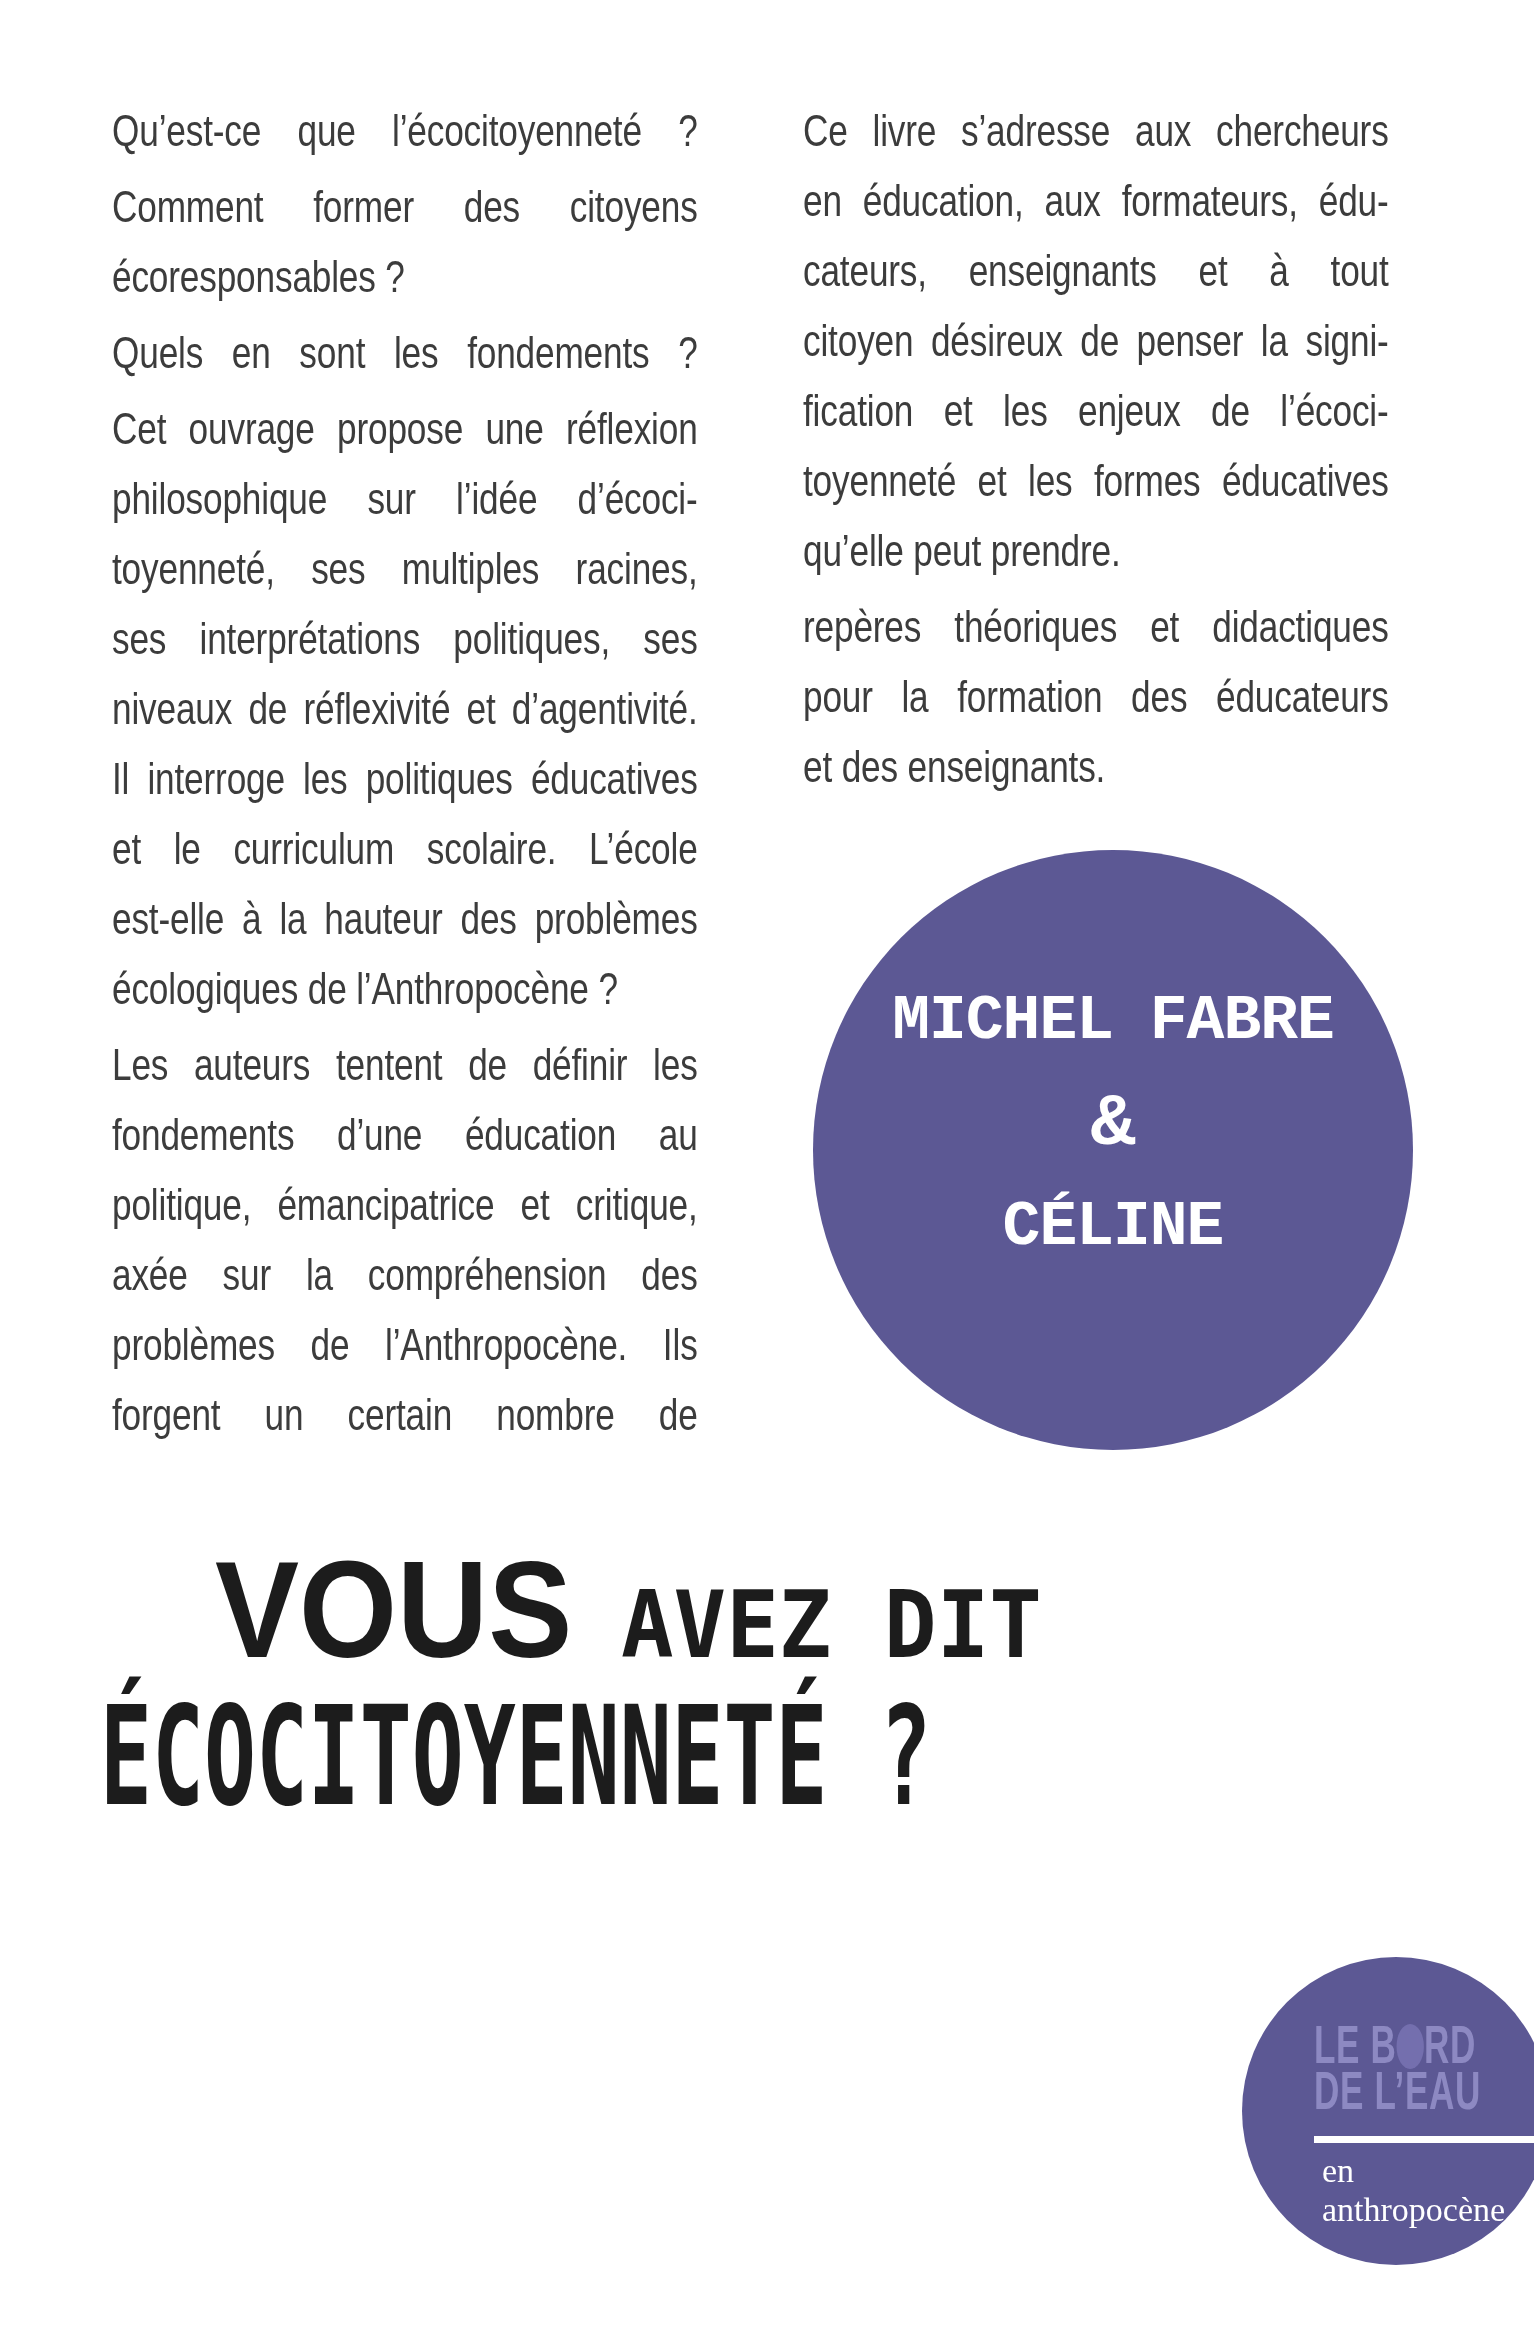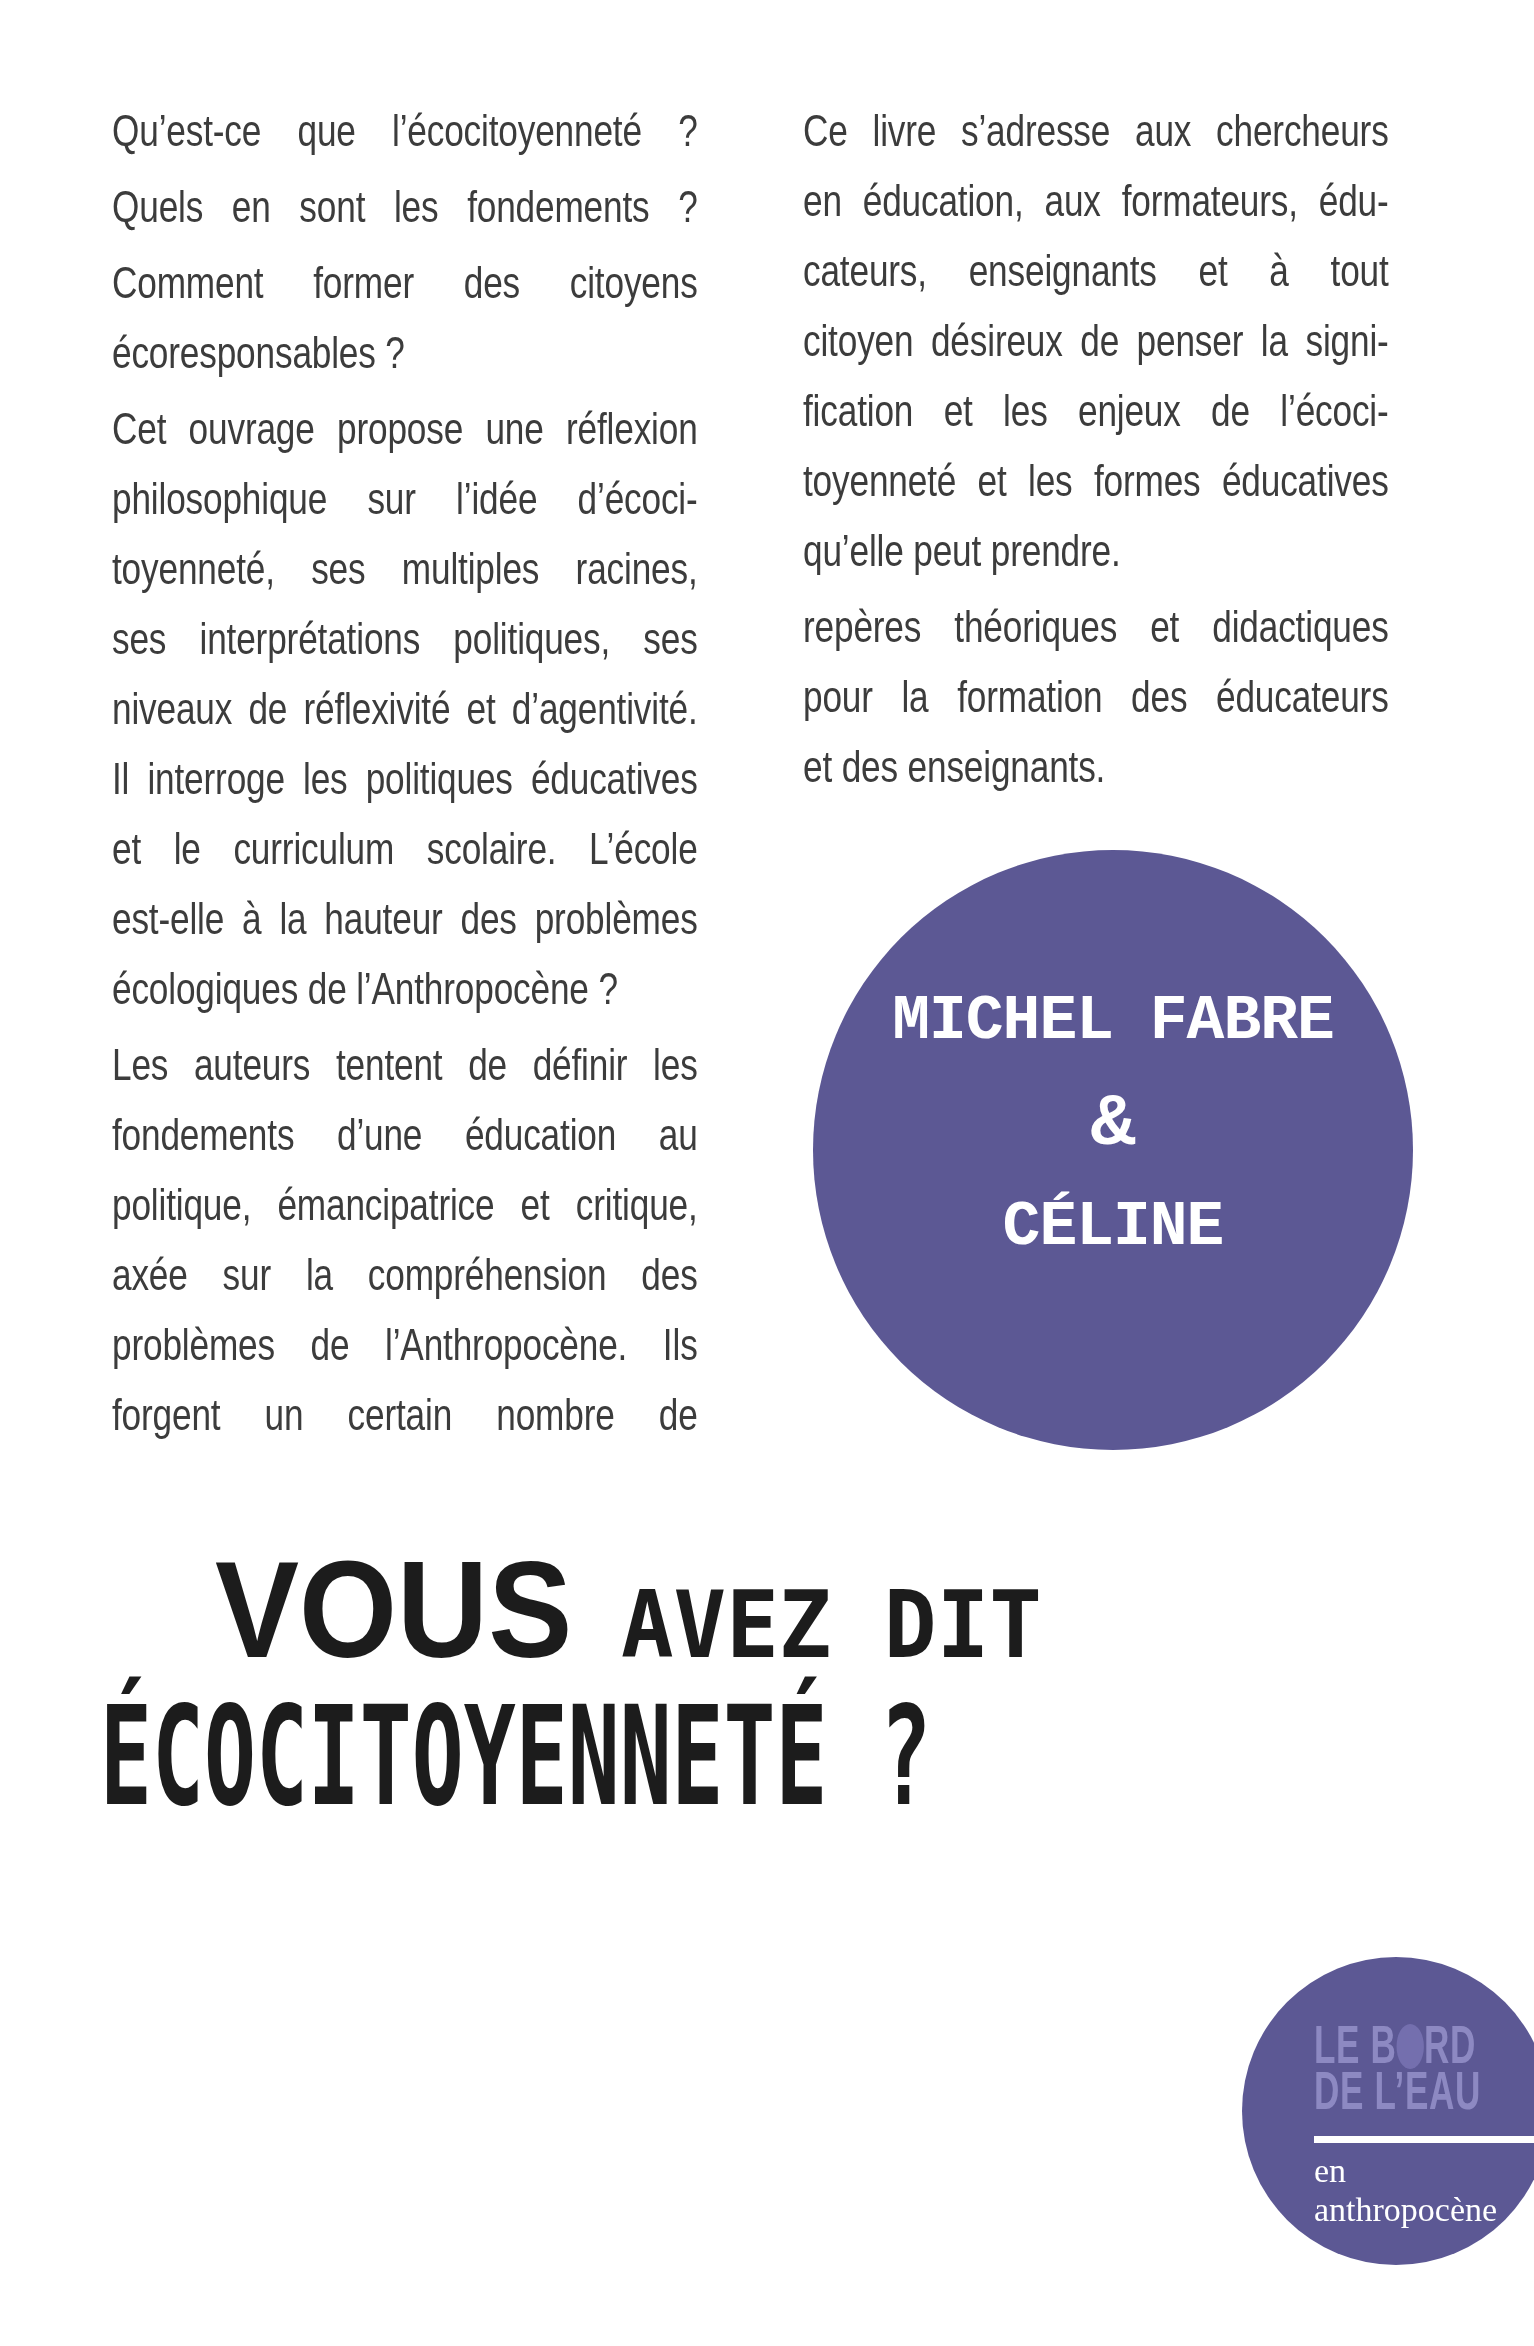--- a/index.html
+++ b/index.html
@@ -101,41 +101,41 @@
     width:0.78em;height:0.82em;
     border-radius:50%;
     background:var(--logo_oval);
     position:relative;top:0.10em;
   }
   .logo-rule{
     position:absolute;left:72px;top:179px;
     width:240px;height:7px;background:var(--white);
   }
   .collection{
-    position:absolute;left:72px;top:194px;
+    position:absolute;left:80px;top:194px;
     color:var(--white);
     font-family:"Liberation Serif",serif;
     font-size:34px;line-height:39px;
   }
 </style>
 </head>
 <body>
 
 <div class="page">
 
   <div class="col col-left">
       <div class="para">
         <div class="line j">Qu’est-ce que l’écocitoyenneté&nbsp;?</div>
       </div>
       <div class="para">
-        <div class="line j">Quels en sont les fondements&nbsp;?</div>
+        <div class="line j">Comment former des citoyens</div>
+        <div class="line">écoresponsables&nbsp;?</div>
       </div>
       <div class="para">
-        <div class="line j">Comment former des citoyens</div>
-        <div class="line">écoresponsables&nbsp;?</div>
+        <div class="line j">Quels en sont les fondements&nbsp;?</div>
       </div>
       <div class="para">
         <div class="line j">Cet ouvrage propose une réflexion</div>
         <div class="line j">philosophique sur l’idée d’écoci-</div>
         <div class="line j">toyenneté, ses multiples racines,</div>
         <div class="line j">ses interprétations politiques, ses</div>
         <div class="line j">niveaux de réflexivité et d’agentivité.</div>
         <div class="line j">Il interroge les politiques éducatives</div>
         <div class="line j">et le curriculum scolaire. L’école</div>
         <div class="line j">est-elle à la hauteur des problèmes</div>

